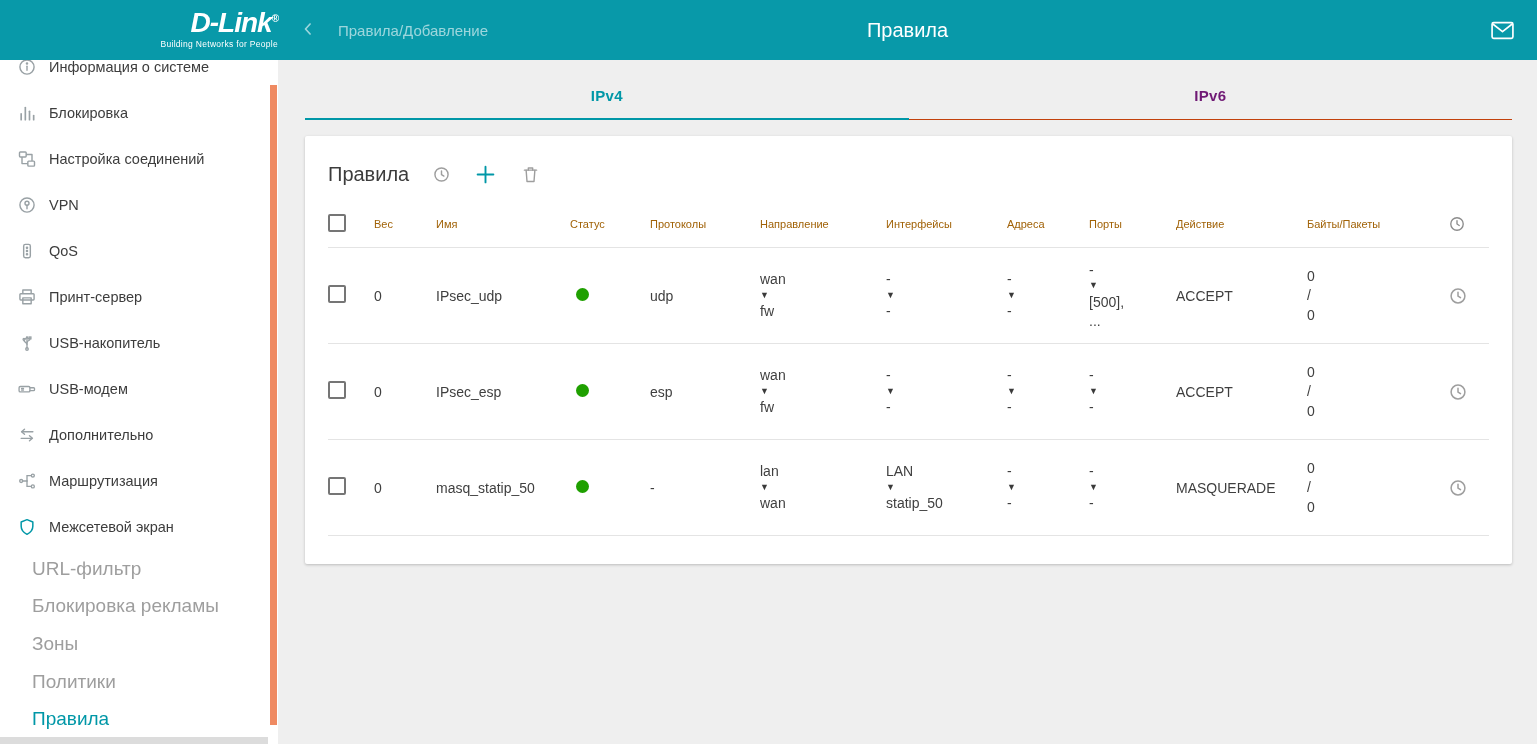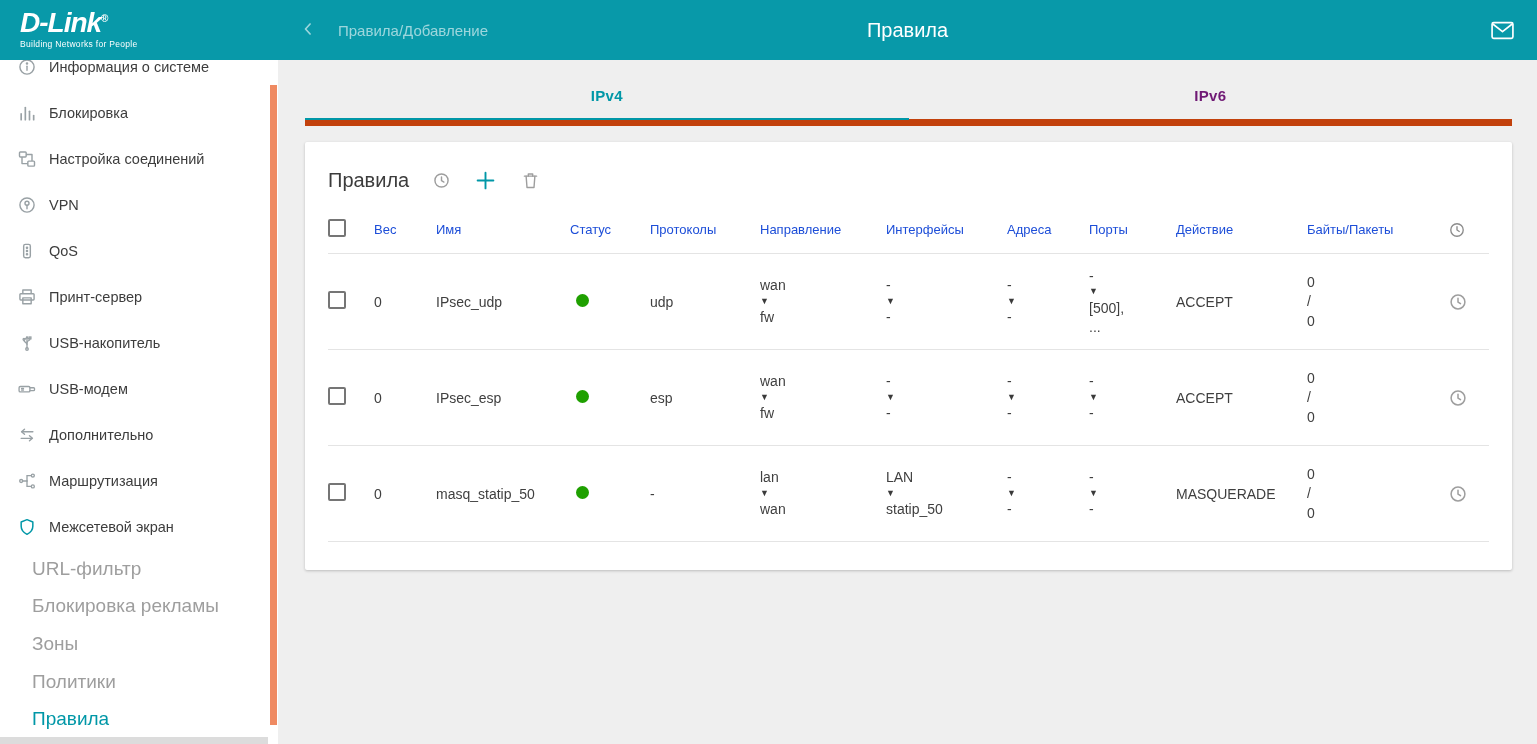--- a/index.html
+++ b/index.html
@@ -7,21 +7,21 @@
   body {
     font-family: "Liberation Sans", "DejaVu Sans", sans-serif;
     background: #efefef;
     color: #3f3f3f;
     overflow: hidden;
   }
   .app { width: 1537px; height: 744px; display: grid; grid-template-rows: 60px 1fr; grid-template-columns: 278px 1fr; }
 
   
   .hdr { grid-column: 1 / 3; display: flex; background: #0899a9; color: #fff; }
-  .logo-block { width: 278px; flex: none; padding: 9px 0 0 20px; }
+  .logo-block { width: 278px; flex: none; padding: 9px 0 0 20px; text-align: right; }
   .logo-title { font-size: 28px; font-weight: bold; font-style: italic; letter-spacing: -1px; line-height: 1; }
   .logo-reg { font-size: 10px; vertical-align: super; font-style: normal; }
   .logo-tagline { font-size: 8.5px; font-weight: normal; letter-spacing: .3px; margin-top: 2px; }
   .hdr-main { flex: 1; position: relative; }
   .page-title { position: absolute; inset: 0; display: flex; align-items: center; justify-content: center; font-size: 20px; }
   .breadcrumb { position: absolute; left: 20px; top: 0; height: 60px; display: flex; align-items: center; gap: 20px; color: rgba(255,255,255,.6); font-size: 15px; cursor: pointer; }
   .breadcrumb svg { width: 20px; height: 20px; }
   .mail-btn { position: absolute; right: 22px; top: 18px; width: 25px; height: 25px; cursor: pointer; color: #fff; }
   .mail-btn svg { width: 25px; height: 25px; }
 
@@ -32,37 +32,37 @@
   .nav-item .icn { width: 22px; height: 22px; flex: none; color: #99a1a5; display: flex; align-items: center; justify-content: center; }
   .nav-item .icn svg { width: 20px; height: 20px; }
   .nav-item.sec-active .icn { color: #0097a7; }
   .sub-item { height: 37.6px; display: flex; align-items: center; padding-left: 32px; font-size: 19px; color: #9e9e9e; cursor: pointer; }
   .sub-item.active { color: #0097a7; }
   .v-scrollbar { position: absolute; top: 25px; right: 1px; width: 7px; height: 640px; background: #ef8a62; cursor: grab; }
   .h-scrollbar { position: absolute; bottom: 0; left: 0; width: 268px; height: 7px; background: #dcdcdc; cursor: grab; }
 
   
   .main { overflow: hidden; }
-  .tabs { display: flex; margin: 8px 25px 0 27px; border-bottom: 7px solid #c2410c; }
+  .tabs { display: flex; margin: 8px 25px 0 27px; border-bottom: 1px solid #c2410c; }
   .tab { flex: 1; text-align: center; padding: 19px 0 15px; font-size: 15px; font-weight: bold; letter-spacing: .3px; color: #701a75; cursor: pointer; position: relative; }
   .tab.active { color: #0097a7; }
   .tab.active::after { content: ""; position: absolute; left: 0; right: 0; bottom: -1px; height: 2px; background: #0097a7; }
 
   .card { margin: 16px 25px 0 27px; background: #fff; border-radius: 2px; box-shadow: 0 1px 3px rgba(0,0,0,.22); padding-bottom: 28px; }
   .card-head { display: flex; align-items: center; gap: 21px; padding: 25px 23px 12px; }
   .card-title { font-size: 20px; font-weight: normal; color: #3c3c3c; margin-right: 2px; }
   .ibtn { color: #9e9e9e; cursor: pointer; display: flex; align-items: center; }
   .ibtn.clock-sm svg { width: 19px; height: 19px; }
   .ibtn.plus { color: #0097a7; }
   .ibtn.plus svg { width: 27px; height: 27px; }
   .ibtn.trash svg { width: 21px; height: 21px; }
 
   .table { padding: 0 23px; }
   .trow { display: grid; grid-template-columns: 46px 62px 134px 80px 110px 126px 121px 82px 87px 131px 141px 1fr; align-items: center; border-bottom: 1px solid #e4e4e4; }
-  .trow.head { height: 48px; color: #1d4ed8; font-size: 13px; }
+  .trow.head { height: 48px; color: #a16207; font-size: 11px; }
   .trow.body { min-height: 96px; font-size: 14px; cursor: pointer; }
   .cell { padding-right: 8px; overflow: hidden; }
   .stack { display: flex; flex-direction: column; gap: 1px; line-height: 1.3; }
   .arrow { font-size: 9px; color: #3a3a3a; }
   .checkbox { width: 18px; height: 18px; border: 2px solid #757575; border-radius: 2px; display: inline-block; background: #fff; cursor: pointer; }
   .dot { width: 13px; height: 13px; border-radius: 50%; background: #1fa000; display: inline-block; margin-left: 6px; }
   .clock-cell { color: #9e9e9e; display: flex; }
   .clock-cell svg { width: 20px; height: 20px; }
   .head .clock-cell svg { width: 18px; height: 18px; color: #8c8c8c; }
 </style>

